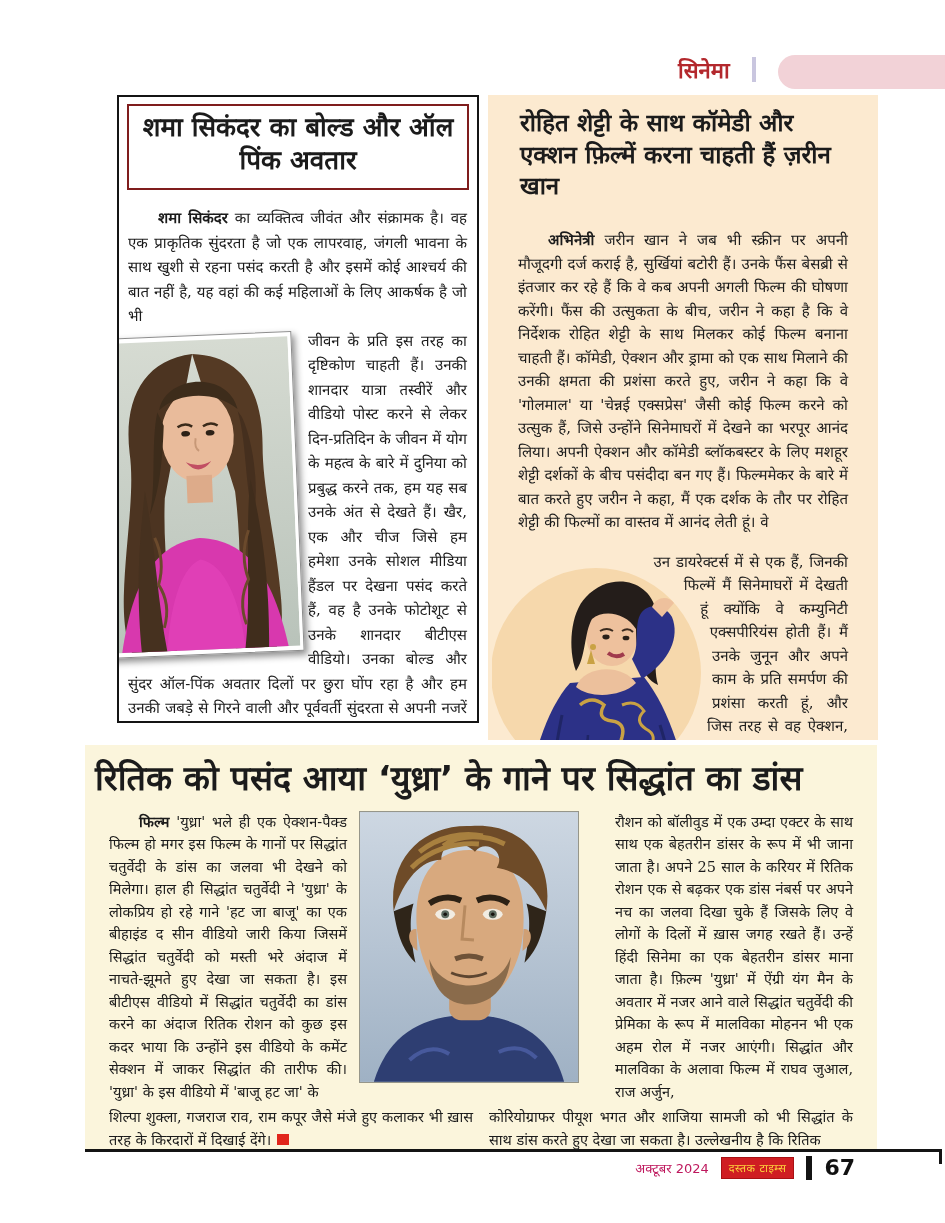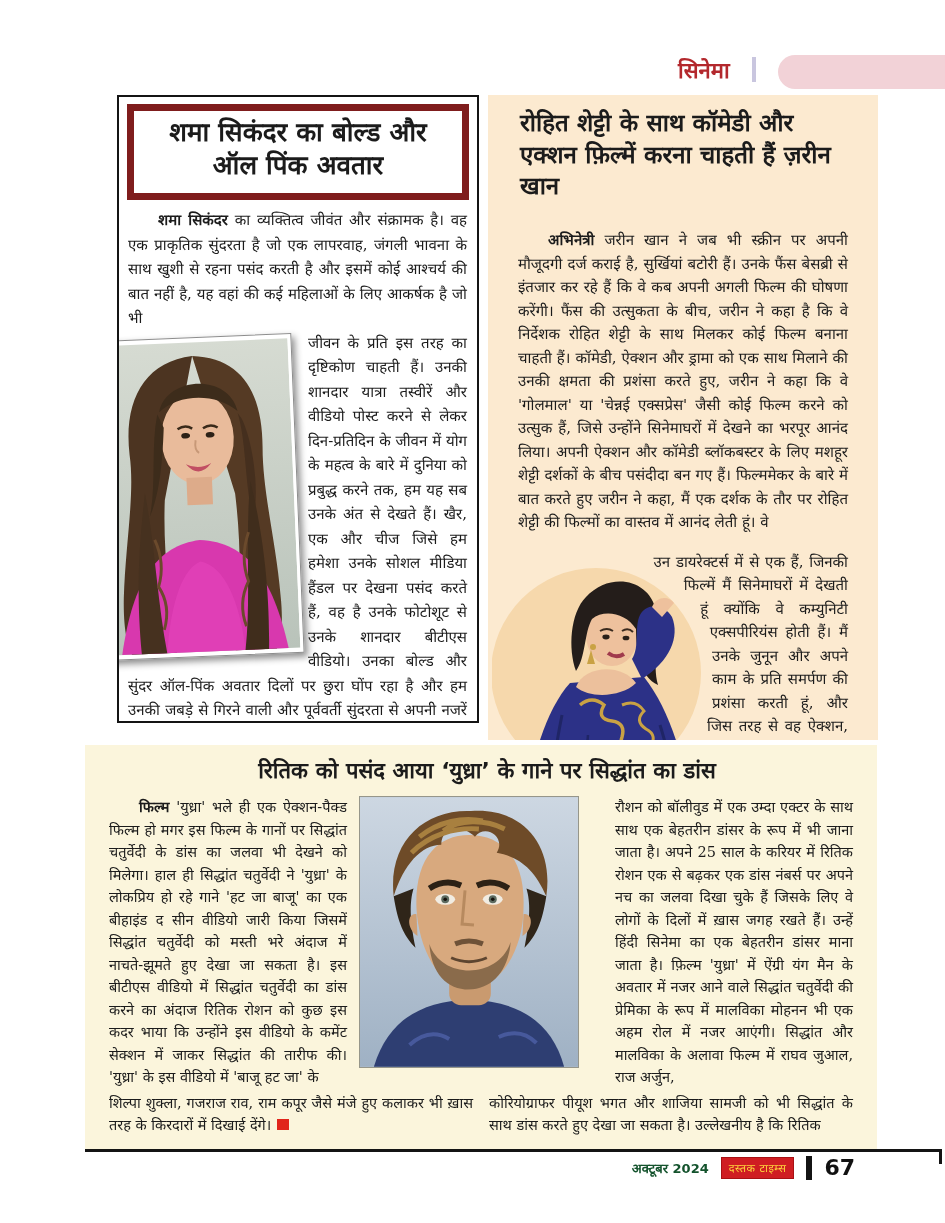--- a/index.html
+++ b/index.html
@@ -9,21 +9,21 @@
   
   .hdr-section{position:absolute;left:678px;top:54px;font-family:"DejaVu Sans",sans-serif;
         font-weight:bold;font-size:22px;color:#b3282d;}
   .hdr-divider{position:absolute;left:752px;top:57px;width:4px;height:25px;background:#c9c6df;}
   .hdr-pill{position:absolute;left:778px;top:55px;width:200px;height:34px;background:#f2d2d7;
         border-radius:17px;}
 
   
   .art-shama{position:absolute;left:117px;top:95px;width:358px;height:624px;
         border:2px solid #141414;background:#fff;overflow:hidden;}
-  .shama-titlebox{margin:7px 8px 4px;border:7px solid #7f1d1d;padding:5px 10px 12px;
+  .shama-titlebox{margin:7px 8px 12px;border:2px solid #7f1d1d;padding:5px 10px 12px;
         text-align:center;font-family:"DejaVu Sans",sans-serif;font-weight:bold;
         font-size:26px;line-height:1.25;}
   .shama-body{padding:4px 10px 0 9px;font-size:15px;line-height:24.5px;text-align:justify;}
   .shama-body p{margin:0;}
   .indent{text-indent:30px;}
   .shama-photo{float:left;width:192px;height:312px;margin:6px 10px 6px -30px;
         background:#fff;padding:3px;border:1px solid #8d8d8d;
         box-shadow:3px 4px 7px rgba(0,0,0,.45);transform:rotate(-2.4deg);}
   .shama-photo svg{display:block;width:100%;height:100%;}
 
@@ -37,41 +37,41 @@
         font-weight:bold;font-size:24px;line-height:1.32;}
   .zareen-body{padding:6px 14px 0;font-size:15px;line-height:23.5px;text-align:justify;}
   .zareen-body p{margin:16px;}
   .zareen-photo{float:left;width:216px;height:246px;margin:4px 4px 0 -10px;
         shape-outside:circle(50% at 46% 50%);}
   .zareen-photo svg{display:block;width:100%;height:100%;}
 
   
   .art-yudhra{position:absolute;left:85px;top:745px;width:792px;height:407px;
         background:#fbf5dc;overflow:hidden;}
-  .yudhra-title{padding:13px 10px 6px;text-align:center;font-family:"DejaVu Sans",sans-serif;
-        font-weight:bold;font-size:22px;line-height:1.2;margin-left:12px;}
+  .yudhra-title{padding:13px 10px 6px;text-align:left;font-family:"DejaVu Sans",sans-serif;
+        font-weight:bold;font-size:34px;line-height:1.2;}
   .yudhra-cols{display:flex;gap:12px;padding:6px 24px 0;}
   .ycol{font-size:14.5px;line-height:22.5px;text-align:justify;}
   .ycol p{margin:0;}
   .ycol-left{width:248px;}
   .ycol-photo{width:220px;height:272px;flex-shrink:0;border:1px solid #96968a;
         background:#b9c6d4;box-sizing:border-box;}
   .ycol-photo svg{display:block;width:100%;height:100%;}
   .ycol-right{width:248px;flex-grow:1;margin-left:24px;}
   .yudhra-bottom{display:flex;gap:16px;padding:3px 24px 0;}
   .yb{font-size:14.5px;line-height:22.5px;text-align:justify;margin:0;}
   .yb-left{width:376px;}
   .yb-right{width:376px;}
 
   
   .footer-rule{position:absolute;left:85px;top:1149px;width:857px;height:3px;background:#141414;}
   .footer-tick{position:absolute;left:939px;top:1149px;width:3px;height:15px;background:#141414;}
   .footer-row{position:absolute;top:1155px;left:480px;width:375px;display:flex;
         justify-content:flex-end;align-items:center;gap:12px;}
-  .f-date{font-family:"DejaVu Sans",sans-serif;font-weight:bold;font-size:13px;color:#14532d;}
+  .f-date{font-family:"DejaVu Sans",sans-serif;font-weight:normal;font-size:13px;color:#be185d;}
   .f-logo{background:#cf1d22;color:#ffd83d;font-family:"DejaVu Sans",sans-serif;
         font-weight:normal;font-size:11px;padding:2px 7px 3px;border:1px solid #a81014;
         letter-spacing:.5px;}
   .f-bar{width:6px;height:24px;background:#141414;}
   .f-page{font-family:"DejaVu Sans",sans-serif;font-weight:bold;font-size:22px;color:#111;}
 </style>
 </head>
 <body>
 
 <div class="page">

